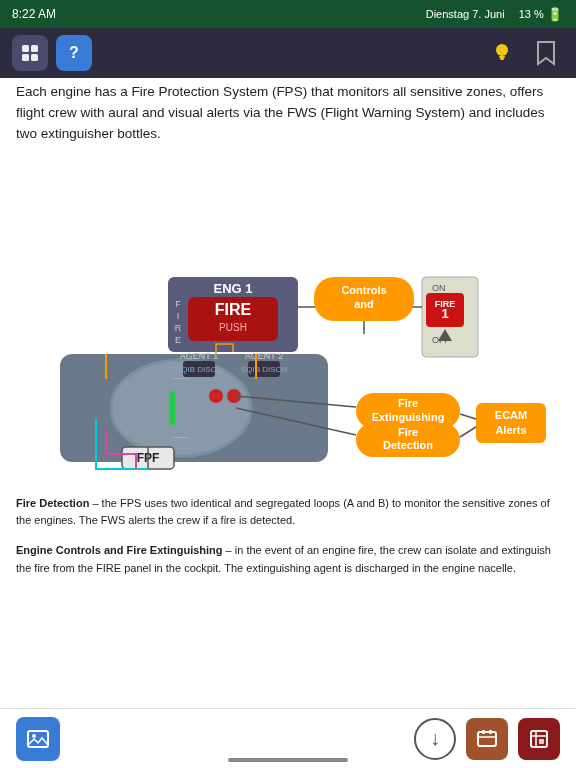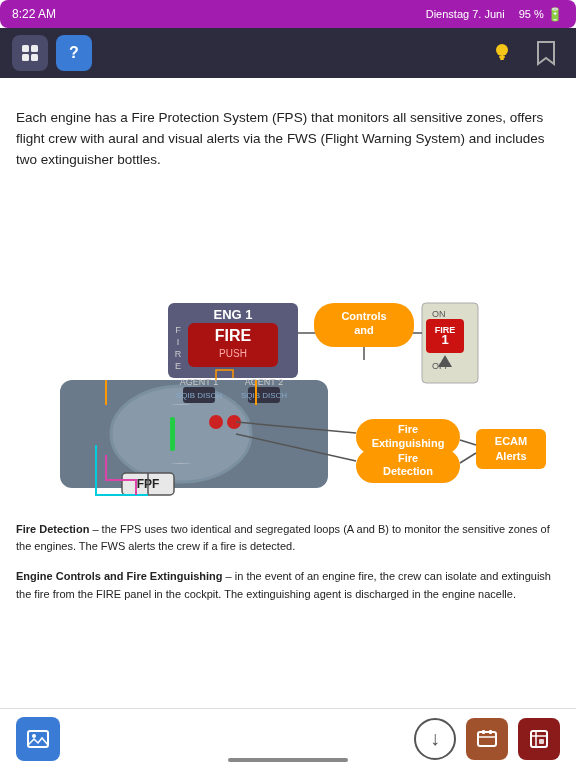--- a/index.html
+++ b/index.html
@@ -7,29 +7,28 @@
       width: 576px;
       height: 768px;
       font-family: -apple-system, 'Helvetica Neue', Arial, sans-serif;
       background: #fff;
       overflow: hidden;
       position: relative;
     }
 
     
     .status-bar {
-      background: #a21caf;
+      background: #14532d;
       color: #fff;
       height: 28px;
       display: flex;
       align-items: center;
       justify-content: space-between;
       padding: 0 12px;
       font-size: 12px;
-      border-radius: 8px;
     }
     .status-bar-left { font-weight: 500; }
     .status-bar-right { display: flex; align-items: center; gap: 4px; font-size: 11px; }
 
     
     .nav-bar {
       background: #2c2c3e;
       height: 50px;
       display: flex;
       align-items: center;
@@ -44,21 +43,21 @@
       cursor: pointer;
     }
     .nav-icon-btn.grid { background: #4a4a6a; }
     .nav-icon-btn.question { background: #3a7bd5; }
     .nav-right { display: flex; align-items: center; gap: 8px; }
     .nav-icon-btn.bulb { background: transparent; }
     .nav-icon-btn.bookmark { background: transparent; }
 
     
     .content {
-      padding: 30px 16px 0 16px;
+      padding: 4px 16px 0 16px;
       height: calc(768px - 78px - 60px);
       overflow-y: auto;
     }
 
     .intro-text {
       font-size: 13.5px;
       line-height: 1.55;
       color: #222;
       margin-bottom: 14px;
     }
@@ -135,21 +134,21 @@
     }
   </style>
 </head>
 <body>
 
 <div class="status-bar">
   <div class="status-bar-left">8:22 AM</div>
   <div class="status-bar-right">
     <span>Dienstag 7. Juni</span>
     &nbsp;&nbsp;
-    <span>95 %</span>
+    <span>13 %</span>
     <span style="font-size:13px;">🔋</span>
   </div>
 </div>
 
 <div class="nav-bar">
   <div class="nav-left">
     <div class="nav-icon-btn grid">
       <svg width="20" height="20" viewBox="0 0 20 20">
         <rect x="2" y="2" width="7" height="7" rx="1.5" fill="#fff" opacity="0.9"></rect>
         <rect x="11" y="2" width="7" height="7" rx="1.5" fill="#fff" opacity="0.9"></rect>

